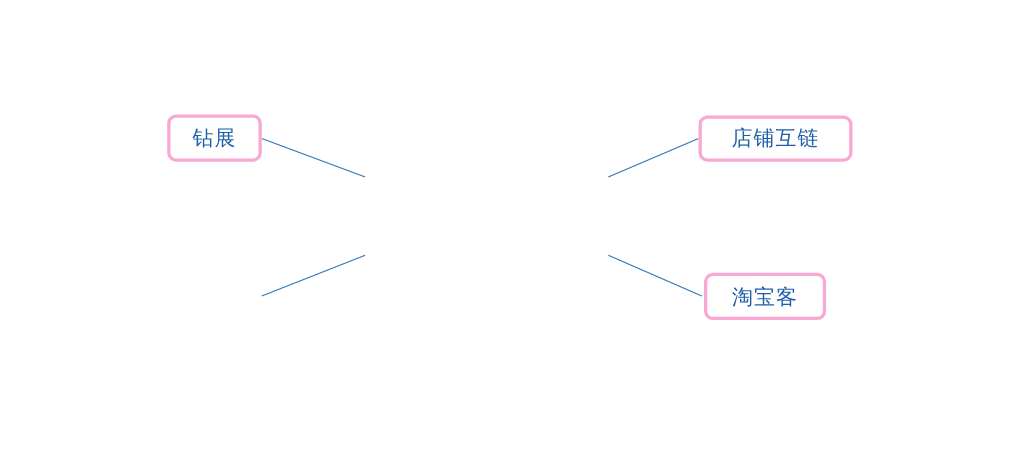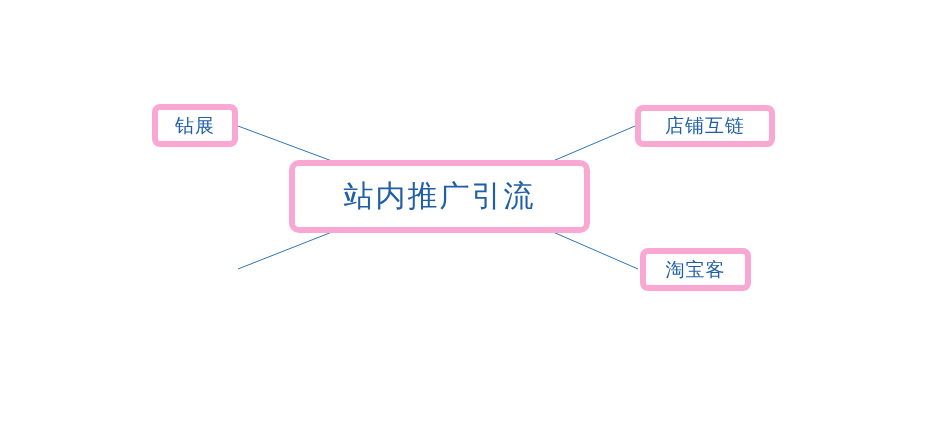--- a/index.html
+++ b/index.html
@@ -20,21 +20,21 @@
     left: 0;
     top: 0;
     width: 931px;
     height: 423px;
     pointer-events: none;
   }
   .node {
     position: absolute;
     box-sizing: border-box;
     background: #ffffff;
-    border: 6px solid #f9a8d4;
+    border: 3px solid #f9a8d4;
     border-radius: 8px;
     display: flex;
     align-items: center;
     justify-content: center;
     color: #1F5FA8;
     cursor: default;
   }
   .node-center {
     left: 289px;
     top: 160px;
@@ -61,23 +61,20 @@
 
 <div class="canvas">
 
   <svg class="connectors" viewBox="0 0 931 423" xmlns="http://www.w3.org/2000/svg">
     <line x1="238" y1="126" x2="332" y2="161" stroke="#2E75B6" stroke-width="1"></line>
     <line x1="635" y1="126" x2="553" y2="161" stroke="#2E75B6" stroke-width="1"></line>
     <line x1="238" y1="269" x2="332" y2="232" stroke="#2E75B6" stroke-width="1"></line>
     <line x1="638" y1="269" x2="553" y2="232" stroke="#2E75B6" stroke-width="1"></line>
   </svg>
 
-  <div class="node node-center">
-    <span>站内推广引流</span>
-  </div>
 
   <div class="node node-branch node-zuanzhan">
     <span>钻展</span>
   </div>
 
   <div class="node node-branch node-dianpu">
     <span>店铺互链</span>
   </div>
 
 

